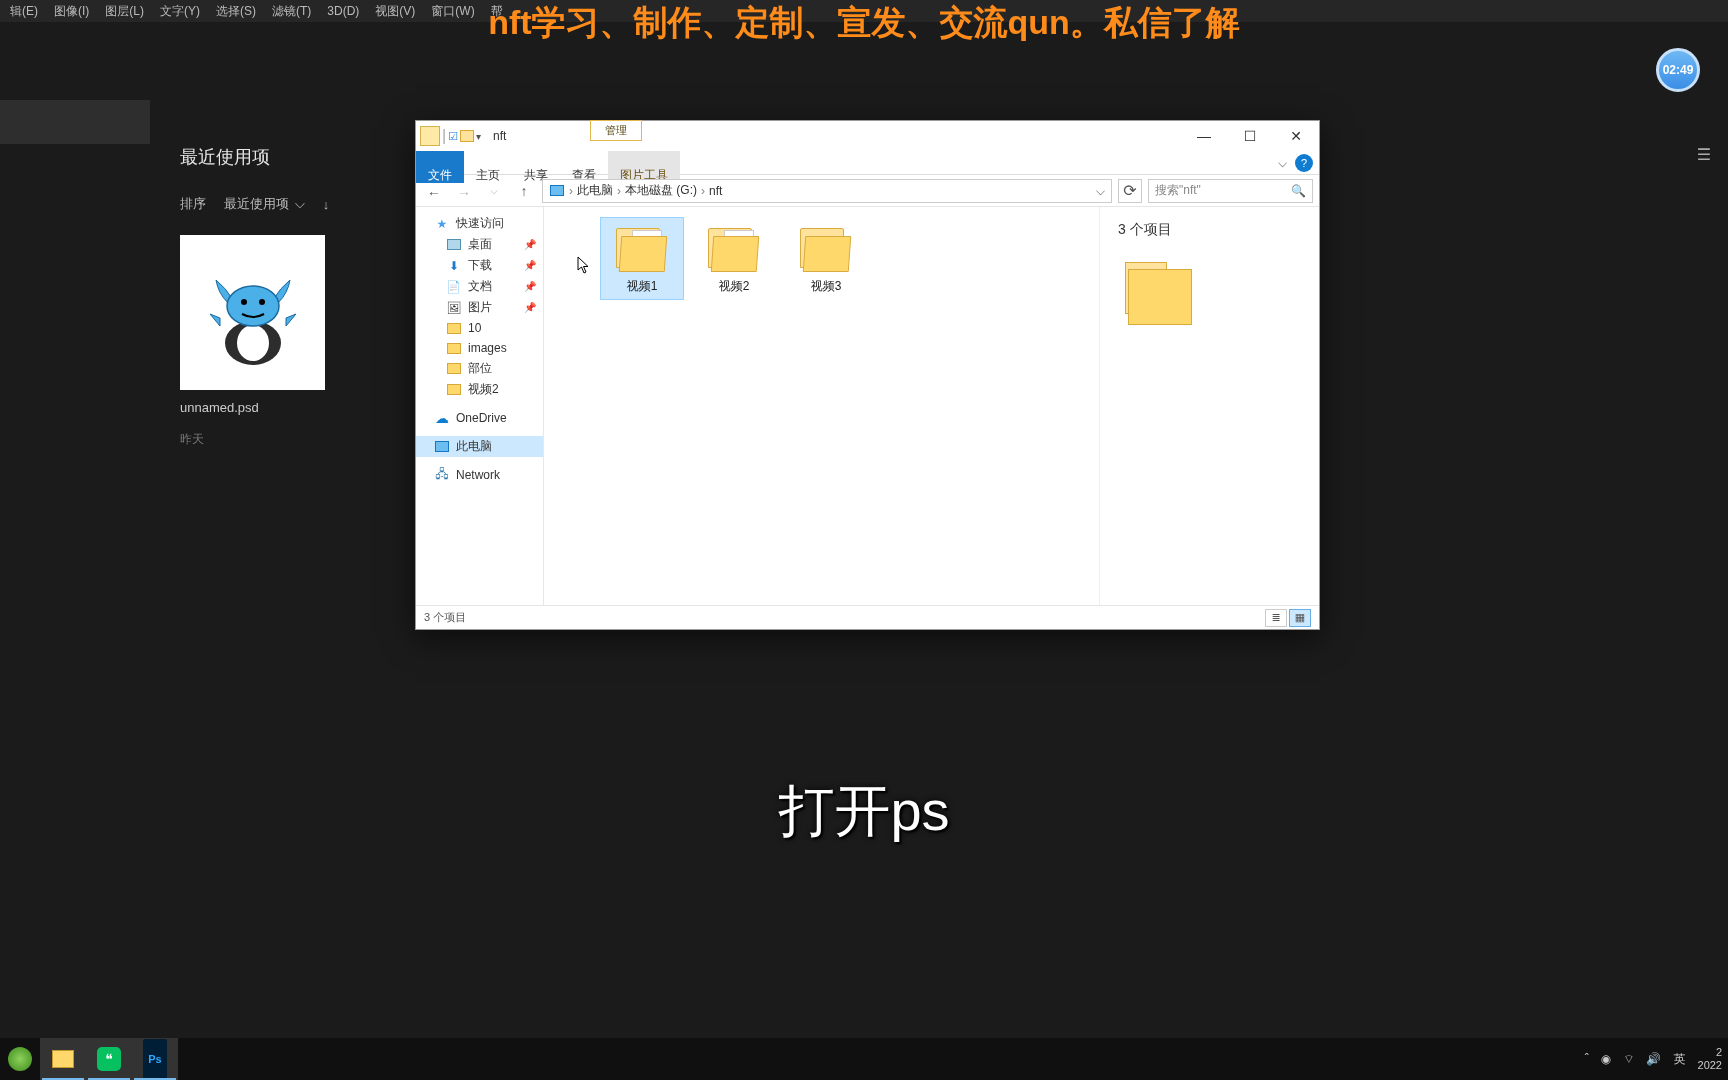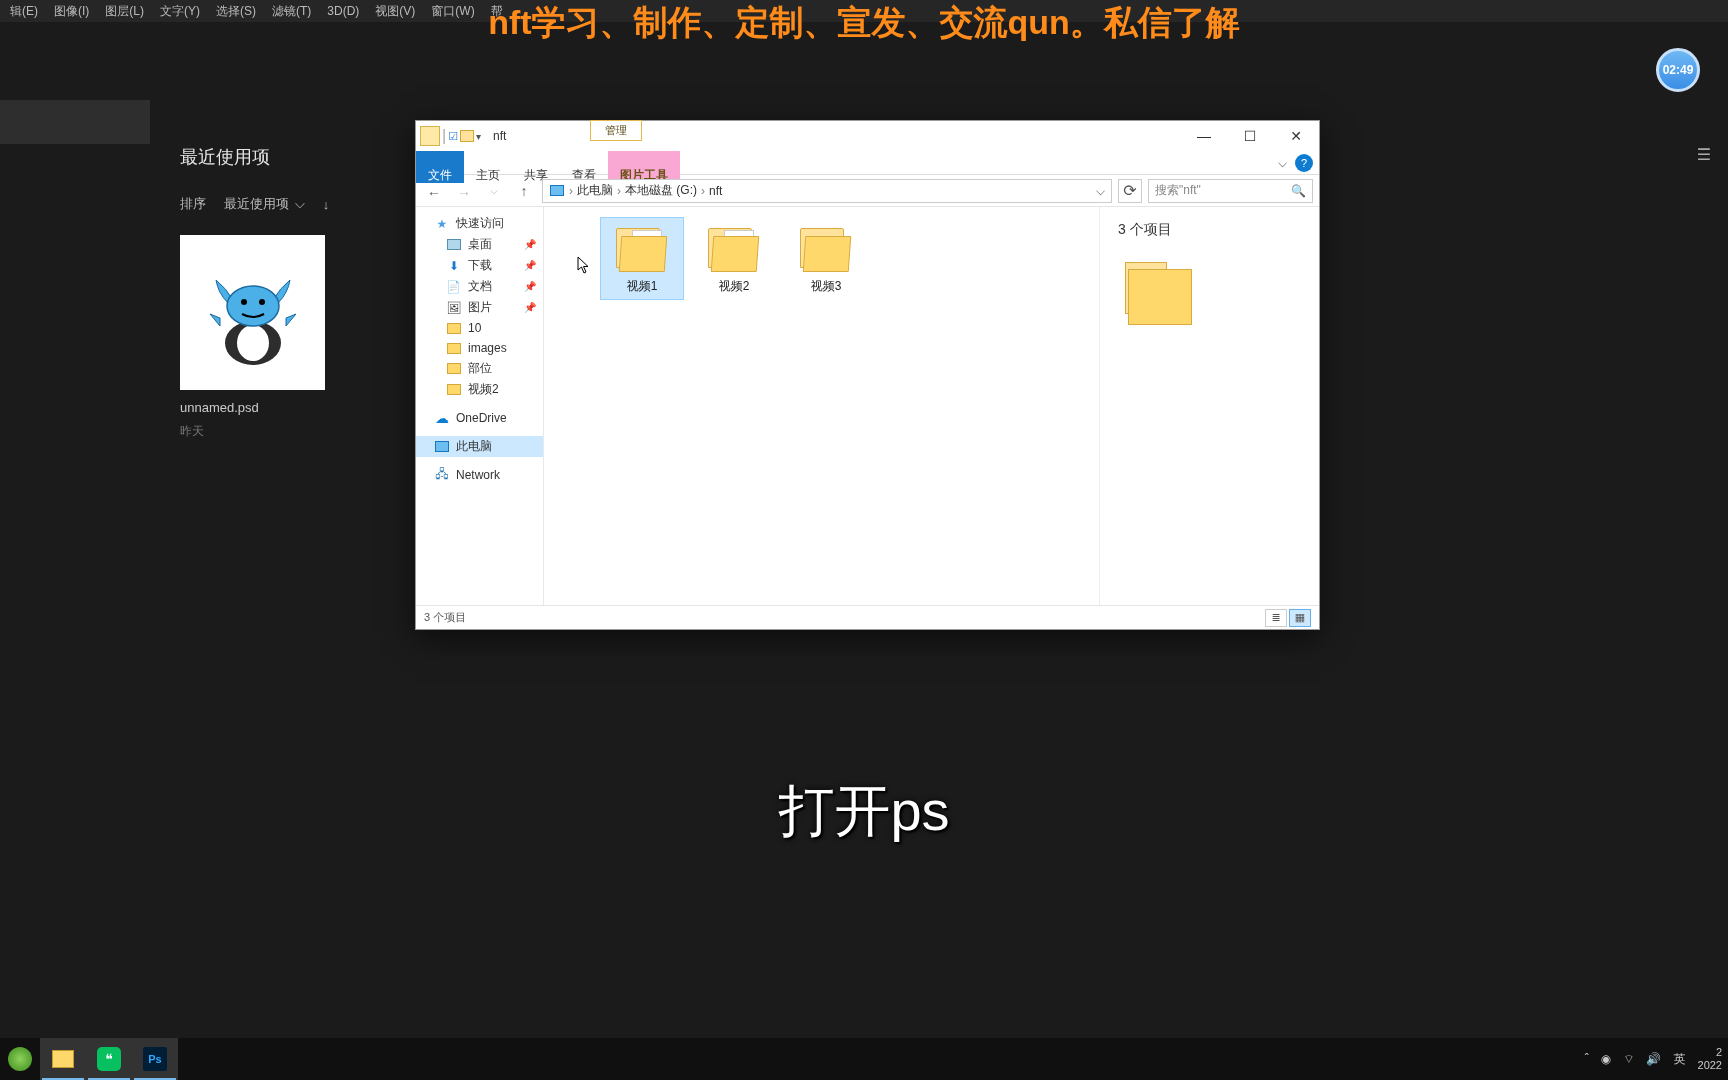--- a/index.html
+++ b/index.html
@@ -19,41 +19,41 @@
 .ps-dark-col { position: absolute; left: 0; top: 100px; width: 150px; height: 44px; background: #2e2e2e; }
 
 
 .ps-home { position: absolute; left: 180px; top: 145px; width: 250px; z-index: 1; }
 .ps-home-title { color: #e6e6e6; font-size: 18px; font-weight: 500; margin-bottom: 26px; }
 .ps-sort-row { display: flex; align-items: center; gap: 18px; color: #bbb; font-size: 13px; margin-bottom: 22px; }
 .ps-sort-dd { display: flex; align-items: center; gap: 6px; }
 .ps-thumb-card { width: 190px; }
 .ps-thumb-img { width: 145px; height: 155px; background: #fff; display: flex; align-items: center; justify-content: center; }
 .ps-thumb-name { color: #ccc; font-size: 13px; margin-top: 10px; }
-.ps-thumb-date { color: #777; font-size: 12px; margin-top: 8px; }
+.ps-thumb-date { color: #777; font-size: 12px; margin-top: 16px; }
 
 
 .ps-right-icons { position: absolute; right: 10px; top: 140px; display:flex; flex-direction:column; gap:18px; z-index:1;}
 .ps-right-icons div { width:28px; height:28px; display:flex; align-items:center; justify-content:center; color:#aaa; }
 
 
 .explorer { position: absolute; left: 415px; top: 120px; width: 905px; height: 510px; background: #fff; border: 1px solid #9a9a9a; box-shadow: 0 8px 30px rgba(0,0,0,0.6); z-index: 10; display: flex; flex-direction: column; }
 
 .exp-titlebar { height: 30px; display: flex; align-items: stretch; background: #fff; }
 .exp-qat { display: flex; align-items: center; padding: 0 4px; gap: 2px; }
 .exp-qat-ico { width: 20px; height: 20px; background:#ffe9a6; border:1px solid #d6b34a; }
 .exp-title-text { flex:1; display:flex; align-items:center; font-size:12px; color:#333; padding-left:8px; }
 .exp-contextual { position: absolute; left: 590px; top:120px; padding: 2px 14px; background:#ffffff; border:1px solid #e0b84d; font-size:11px; color:#5a4a18; z-index:11; }
 .exp-winbtns { display:flex; }
 .exp-winbtn { width:46px; display:flex; align-items:center; justify-content:center; font-size:14px; color:#333; }
 
 .exp-ribbon-tabs { height: 24px; display:flex; align-items:stretch; border-bottom: 1px solid #ddd; font-size:12px; }
 .exp-tab { padding: 16px 12px; color:#333; }
 .exp-tab.file { background:#1979ca; color:#fff; }
-.exp-tab.ctx { background:#f9a8d4; color:#6b5115;font-weight:bold; }
+.exp-tab.ctx { background:#e5e5e5; color:#6b5115; }
 .exp-ribbon-right { margin-left:auto; display:flex; align-items:center; padding-right:6px; gap:8px; }
 .exp-help { width:18px;height:18px;border-radius:50%;background:#0e7cd1;color:#fff;font-size:11px;display:flex;align-items:center;justify-content:center; }
 
 .exp-addrbar { height:32px; display:flex; align-items:center; gap:6px; padding:0 6px; border-bottom:1px solid #e5e5e5; }
 .exp-navbtn { width:24px; height:24px; display:flex; align-items:center; justify-content:center; color:#555; font-size:14px; }
 .exp-navbtn.disabled { color:#bbb; }
 .exp-breadcrumb { flex:1; height:24px; border:1px solid #ccc; display:flex; align-items:center; font-size:12px; padding:0 6px; gap:4px; background:#fff; color:#333; }
 .exp-bc-sep { color:#888; }
 .exp-bc-dd { margin-left:auto; color:#555; }
 .exp-refresh { width:24px; height:24px; border:1px solid #ccc; display:flex;align-items:center;justify-content:center; color:#555; }
@@ -98,21 +98,21 @@
 
 
 .taskbar { position:absolute; bottom:0; left:0; right:0; height:42px; background:#101010; display:flex; align-items:center; z-index:30; }
 .tb-start { width:40px; height:42px; display:flex; align-items:center; justify-content:center; }
 .tb-start-circ { width:24px;height:24px;border-radius:50%;background:radial-gradient(#8fd15c,#3a8a1a); }
 .tb-app { width:46px; height:42px; display:flex; align-items:center; justify-content:center; position:relative; }
 .tb-app.active { background:#333; }
 .tb-app.active::after { content:""; position:absolute; bottom:0; left:2px; right:2px; height:2px; background:#76b9ed; }
 .tb-fileexp { width:22px;height:18px;background:#ffd86b;border:1px solid #c79a2e; }
 .tb-wechat { width:24px;height:24px;border-radius:5px;background:#07c160; display:flex;align-items:center;justify-content:center;color:#fff;font-size:14px; }
-.tb-ps { width:24px;height:24px;background:#001e36;color:#31a8ff;font-size:11px;font-weight:bold;display:flex;align-items:center;justify-content:center;border-radius:2px; }
+.tb-ps { width:24px;height:40px;background:#001e36;color:#31a8ff;font-size:11px;font-weight:bold;display:flex;align-items:center;justify-content:center;border-radius:2px; }
 .tb-tray { margin-left:auto; display:flex; align-items:center; gap:12px; padding-right:6px; color:#ccc; font-size:12px; }
 .tb-clock { text-align:right; line-height:1.2; font-size:11px; }
 
 
 .fish-svg { width:90px; height:110px; }
 
 
 .cursor-arrow { position:absolute; left:577px; top:256px; width:14px; height:18px; z-index:50; }
 .cursor-arrow svg { width:100%; height:100%; }
 </style>

